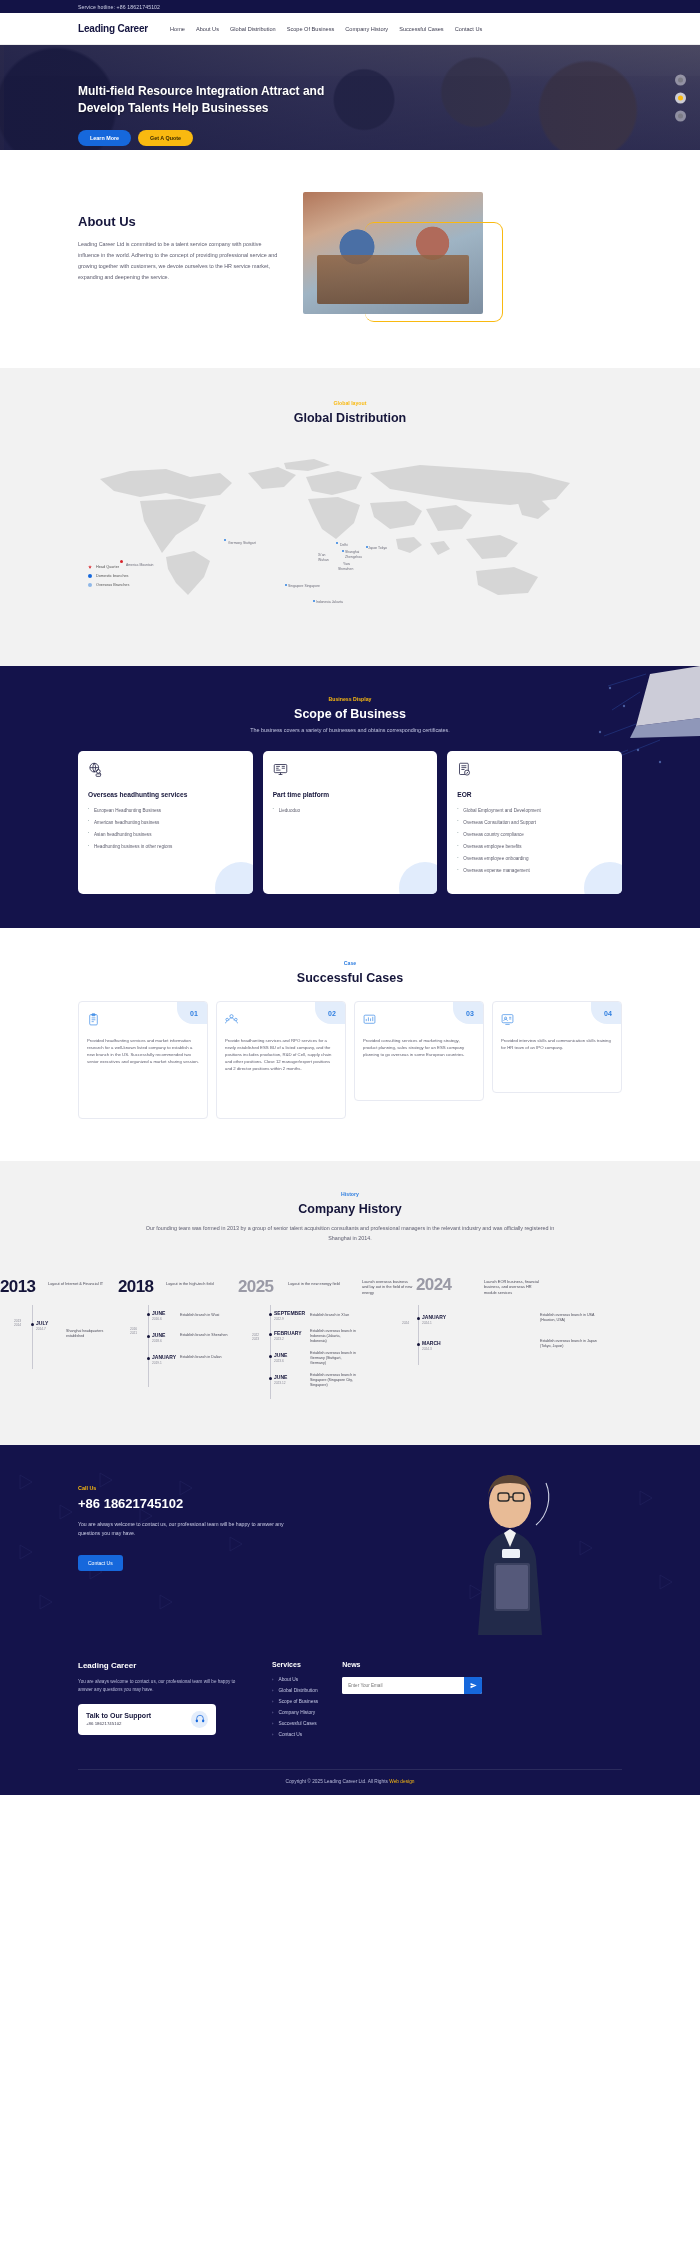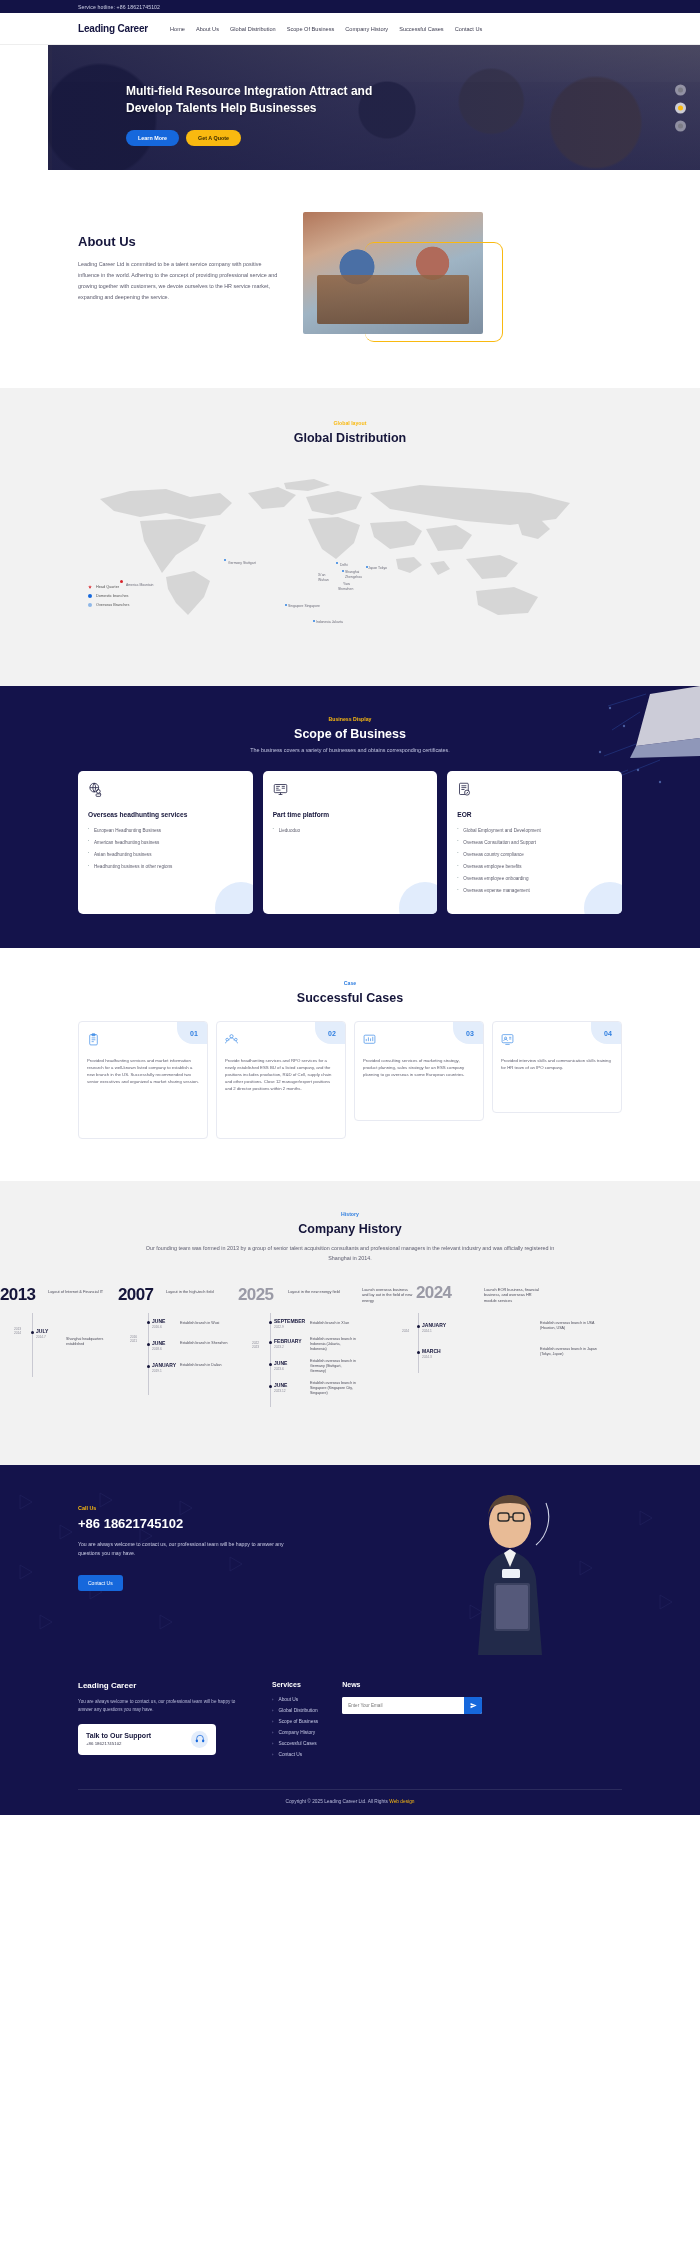--- a/index.html
+++ b/index.html
@@ -34,24 +34,23 @@
     padding: 0 78px;
     border-bottom: 1px solid #eee;
   }
   .brand { font-size: 10px; font-weight: bold; color: #14143f; letter-spacing: -.2px; }
   .nav-links { display: flex; gap: 11px; margin-left: 22px; }
   .nav-links a { font-size: 5.6px; color: #3b3b4f; text-decoration: none; white-space: nowrap; }
 
   
   .hero {
     position: relative;
-    height: 125px;
+    height: 105px;
     overflow: hidden;
     background: #8b5cf6;
-    margin-left: 48px;
   }
   .hero-photo {
     position: absolute; inset: 0;
     background:
       radial-gradient(circle at 8% 60%, #1b1b33 0 9%, transparent 9.5%),
       radial-gradient(circle at 52% 52%, #2a2a46 0 8%, transparent 8.5%),
       radial-gradient(circle at 68% 45%, #46414e 0 7%, transparent 7.5%),
       radial-gradient(circle at 84% 62%, #4b4049 0 8%, transparent 8.5%),
       linear-gradient(180deg,#5d5a6e 0%, #494766 40%, #37365a 100%);
   }
@@ -153,21 +152,21 @@
            background: #e3edfb; border-bottom-left-radius: 16px;
            color: #2f7ee0; font-size: 7px; font-weight: bold; display: flex;
            align-items: center; justify-content: center; padding-left: 4px; }
   .c-icon { margin-bottom: 8px; }
   .c-txt { font-size: 4.3px; line-height: 1.62; color: #5d5d6d; }
 
   
   .hist { background: #f2f2f2; padding: 30px 0 40px; }
   .hist .sec-sub { max-width: 420px; margin: 8px auto 0; line-height: 1.7; }
   .tl { position: relative; margin-top: 22px; padding: 0 46px; height: 140px; }
-  .tl-col { position: absolute; top: 0; }
+  .tl-col { position: absolute; top: 12px; }
   .tl-year { font-size: 17px; font-weight: bold; letter-spacing: -.6px; }
   .tl-year.b { color: #15153a; }
   .tl-year.g { color: #9a9aa6; }
   .tl-head { font-size: 3.9px; color: #4a4a58; line-height: 1.4; }
   .tl-line { position: absolute; width: 1px; background: #c9c9d2; }
   .tl-ev { position: absolute; font-size: 3.6px; color: #4a4a58; line-height: 1.45; }
   .tl-date { position: absolute; font-size: 5px; font-weight: bold; color: #15153a; }
   .tl-sub { position: absolute; font-size: 3.2px; color: #8a8a97; line-height: 1.3; }
   .tl-dot { position: absolute; width: 3px; height: 3px; border-radius: 50%; background: #15153a; }
 
@@ -475,21 +474,21 @@
         <div class="tl-head" style="position:absolute; left:48px; top:4px; width:66px;">Layout of Internet &amp; Financial IT</div>
         <div class="tl-line" style="left:32px; top:28px; height:64px;"></div>
         <div class="tl-sub" style="left:14px; top:42px; width:14px;">2013 2014</div>
         <div class="tl-dot" style="left:31px; top:46px;"></div>
         <div class="tl-date" style="left:36px; top:43px;">JULY</div>
         <div class="tl-sub" style="left:36px; top:50px;">2014.7</div>
         <div class="tl-ev" style="left:66px; top:52px; width:52px;">Shanghai headquarters established</div>
       </div>
 
       <div class="tl-col" style="left:118px; width:120px;">
-        <div class="tl-year b">2007</div>
+        <div class="tl-year b">2018</div>
         <div class="tl-head" style="position:absolute; left:48px; top:4px; width:64px;">Layout in the high-tech field</div>
         <div class="tl-line" style="left:30px; top:28px; height:82px;"></div>
         <div class="tl-sub" style="left:12px; top:50px; width:14px;">2016 2021</div>
 
         <div class="tl-dot" style="left:29px; top:36px;"></div>
         <div class="tl-date" style="left:34px; top:33px;">JUNE</div>
         <div class="tl-sub" style="left:34px; top:40px;">2016.6</div>
         <div class="tl-ev" style="left:62px; top:36px; width:54px;">Establish branch in Wuxi</div>
 
         <div class="tl-dot" style="left:29px; top:58px;"></div>

